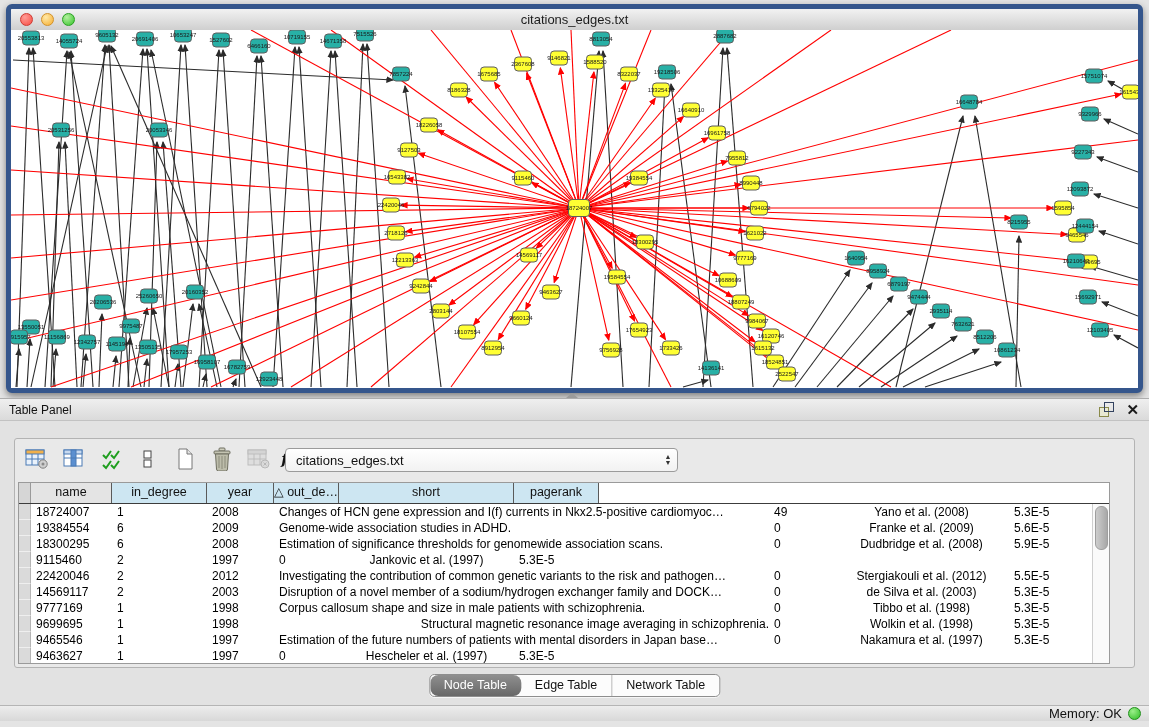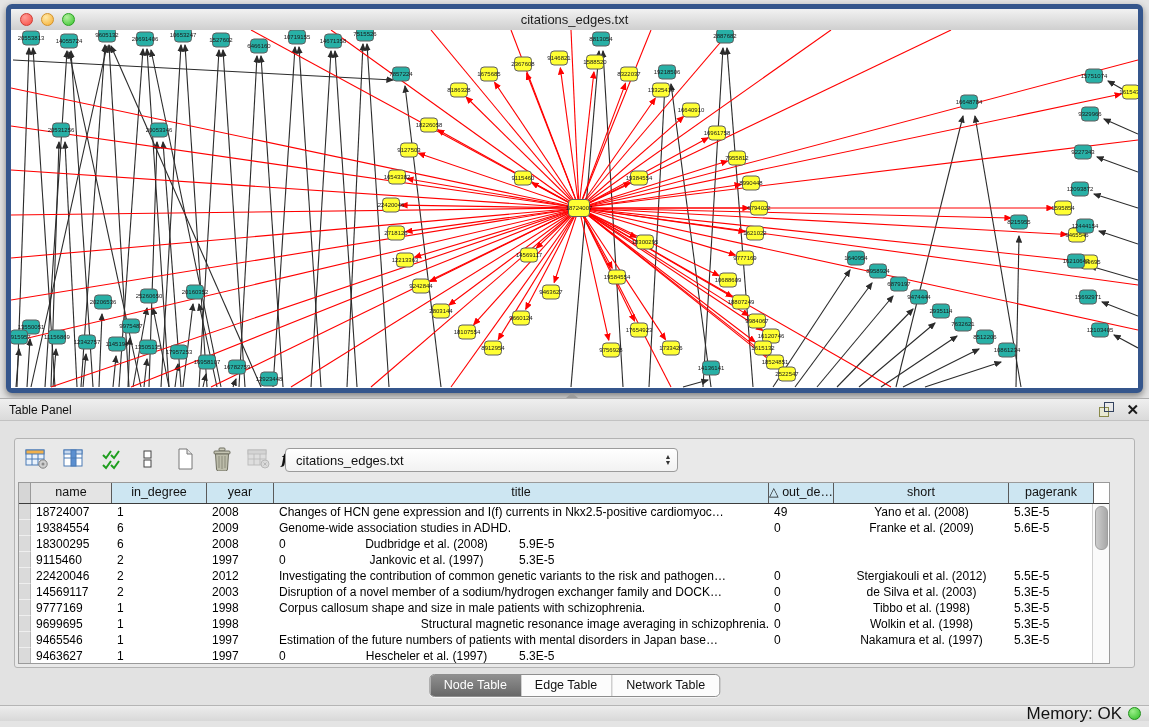--- a/index.html
+++ b/index.html
@@ -70,26 +70,26 @@
   .tcell.gutter{background:#dadada;border-right:1px solid #b5b5b5;border-bottom:1px solid #efefef;padding:0;}
   .tcell.center{text-align:center;padding-left:0;}
   .vscroll{position:absolute;right:0;top:21px;bottom:0;width:16px;background:#fafafa;border-left:1px solid #cfcfcf;}
   .vthumb{position:absolute;left:2px;top:2px;width:11px;height:42px;border-radius:6px;
     background:linear-gradient(90deg,#cdcdcd,#a8a8a8);border:1px solid #9e9e9e;}
   
   .tabs{position:absolute;top:674px;left:50%;transform:translateX(-50%);
     display:flex;height:21px;border:1px solid #8e8e8e;border-radius:5px;background:#fcfcfc;
     overflow:hidden;font-size:12.5px;box-shadow:0 1px 0 rgba(255,255,255,.7);}
   .seg{padding:0 14px;line-height:20px;color:#111;}
-  .seg.sel{background:linear-gradient(#8f8f8f,#686868);color:#fff;border-radius:0;}
+  .seg.sel{background:linear-gradient(#8f8f8f,#686868);color:#fff;border-radius:8px;}
   .seg.divided{border-left:1px solid #b9b9b9;}
   
   .statusbar{position:absolute;left:0;top:705px;width:1149px;height:16px;box-sizing:border-box;
     background:linear-gradient(#ededed,#d8d8d8);border-top:1px solid #b5b5b5;
-    display:flex;align-items:center;justify-content:flex-end;font-size:17px;color:#111;}
+    display:flex;align-items:center;justify-content:flex-end;font-size:13px;color:#111;}
   .mem-dot{width:13px;height:13px;border-radius:50%;margin:0 8px 0 6px;box-sizing:border-box;
     background:radial-gradient(circle at 35% 30%,#9bef8a,#2fbe25);border:1px solid #1f8f1a;}
 </style>
 </head>
 <body>
 
 <div class="graph-window">
   <div class="titlebar">
     <div class="traffic">
       <div class="light red"></div>
@@ -723,21 +723,20 @@
   <span class="val">citations_edges.txt</span>
   <span class="arrows">▲<br>▼</span>
 </div>
 
 <div class="table-wrap">
   <div class="thead" id="thead">
       <div class="hcell gutter" style="width: 12px;"></div>
       <div class="hcell gray" style="width: 81px;">name</div>
       <div class="hcell" style="width: 95px;">in_degree</div>
       <div class="hcell" style="width: 67px;">year</div>
-      <div class="hcell" style="width: 495px;">title</div>
       <div class="hcell" style="width: 65px;">△ out_de…</div>
       <div class="hcell" style="width: 175px; text-align: center;">short</div>
       <div class="hcell" style="width: 85px;">pagerank</div>
     </div>
   <div id="tbody">
       <div class="trow">
         <div class="tcell gutter" style="width: 12px;"></div>
         <div class="tcell" style="width: 81px;">18724007</div>
         <div class="tcell" style="width: 95px;">1</div>
         <div class="tcell" style="width: 67px;">2008</div>
@@ -754,20 +753,21 @@
         <div class="tcell" style="width: 495px;">Genome-wide association studies in ADHD.</div>
         <div class="tcell" style="width: 65px;">0</div>
         <div class="tcell center" style="width: 175px;">Franke et al. (2009)</div>
         <div class="tcell" style="width: 85px;">5.6E-5</div>
       </div>
       <div class="trow">
         <div class="tcell gutter" style="width: 12px;"></div>
         <div class="tcell" style="width: 81px;">18300295</div>
         <div class="tcell" style="width: 95px;">6</div>
         <div class="tcell" style="width: 67px;">2008</div>
+        <div class="tcell" style="width: 495px;">Estimation of significance thresholds for genomewide association scans.</div>
         <div class="tcell" style="width: 65px;">0</div>
         <div class="tcell center" style="width: 175px;">Dudbridge et al. (2008)</div>
         <div class="tcell" style="width: 85px;">5.9E-5</div>
       </div>
       <div class="trow">
         <div class="tcell gutter" style="width: 12px;"></div>
         <div class="tcell" style="width: 81px;">9115460</div>
         <div class="tcell" style="width: 95px;">2</div>
         <div class="tcell" style="width: 67px;">1997</div>
         <div class="tcell" style="width: 65px;">0</div>

